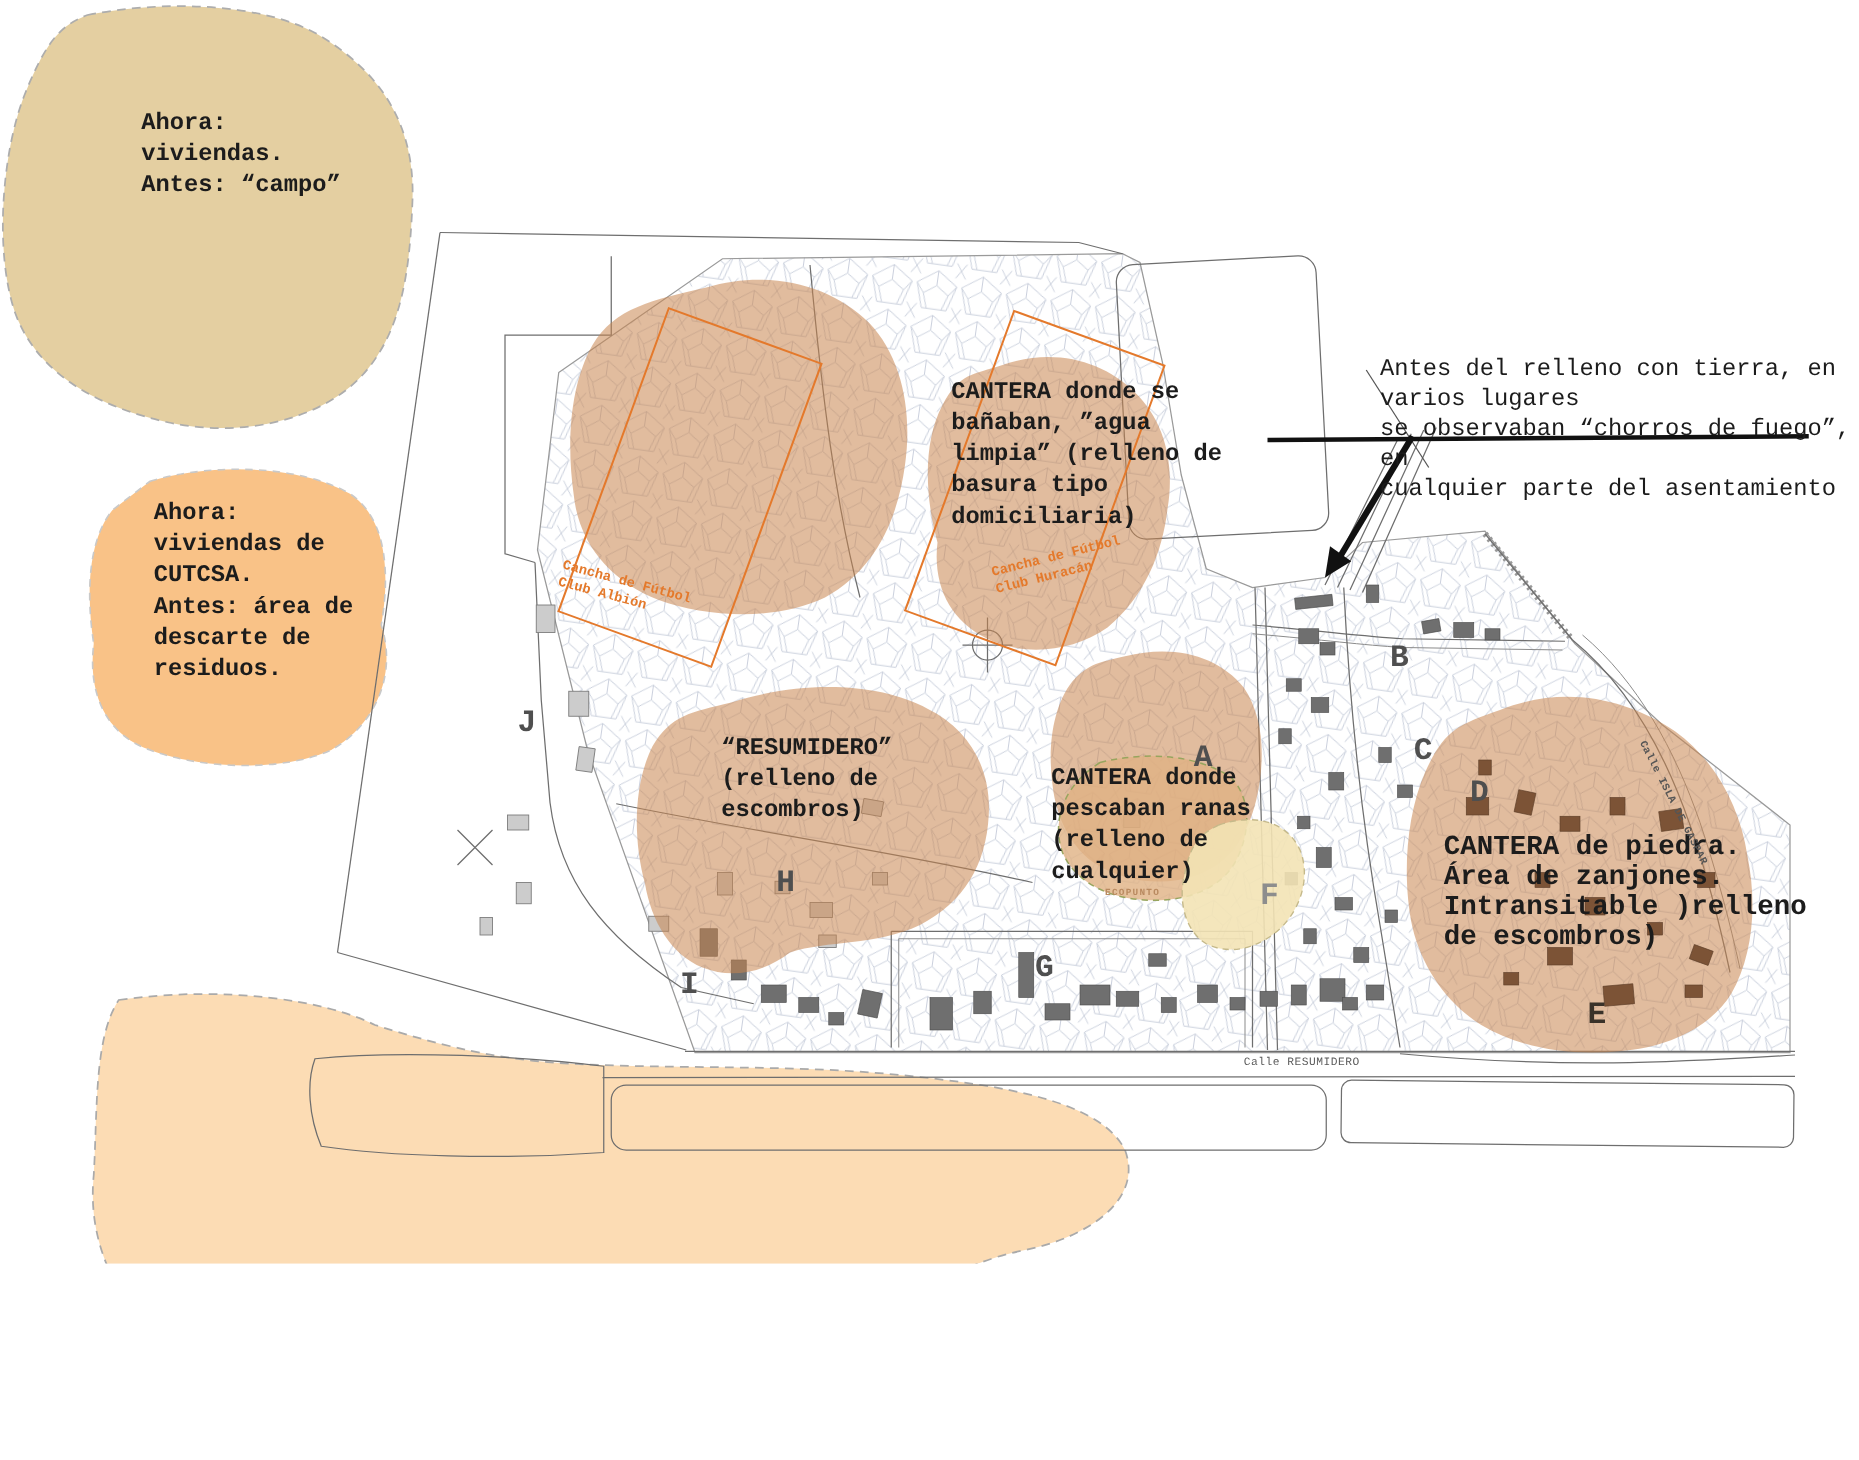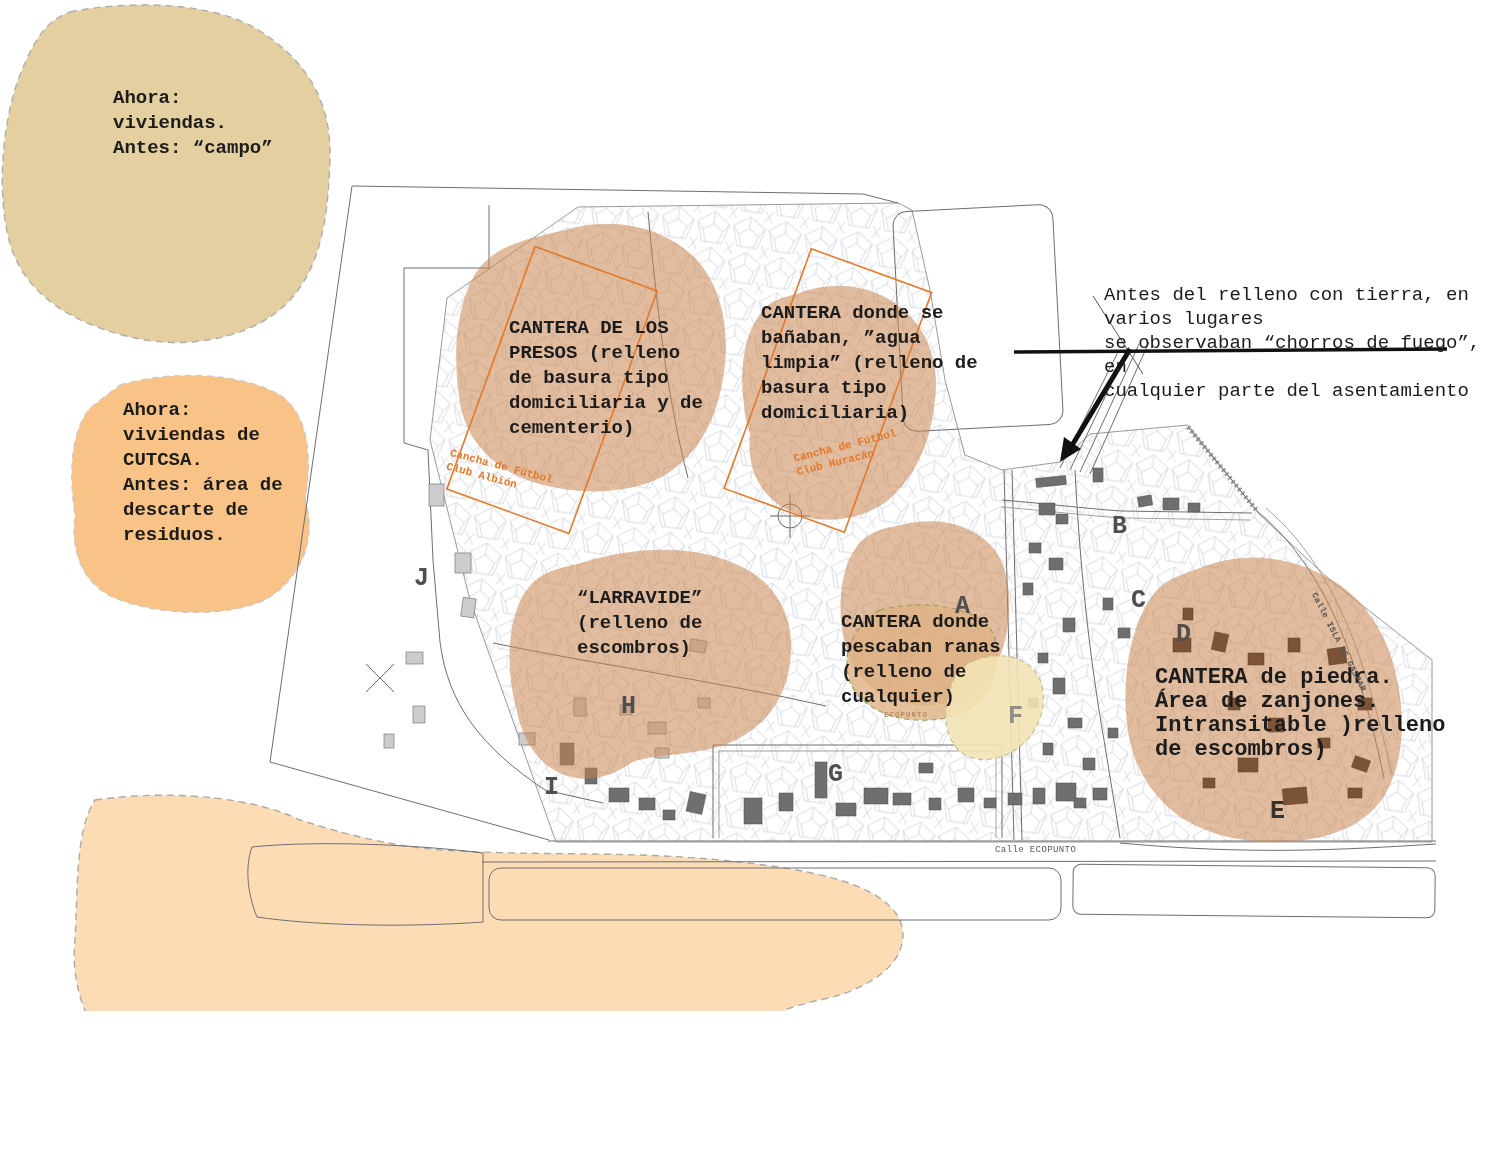--- a/index.html
+++ b/index.html
@@ -188,49 +188,44 @@
   <div class="txt note" style="left:123px;top:398px">Ahora:
 viviendas de
 CUTCSA.
 Antes: área de
 descarte de
 residuos.</div>
   <div class="txt fire" style="left:1104px;top:283px">Antes del relleno con tierra, en varios lugares
 se observaban “chorros de fuego”, en
 cualquier parte del asentamiento</div>
 
-  <div class="txt maplabel" style="left:509px;top:316px">CANTERA DE LOS
-PRESOS (relleno
-de basura tipo
-domiciliaria y de
-cementerio)</div>
   <div class="txt maplabel" style="left:761px;top:301px">CANTERA donde se
 bañaban, ”agua
 limpia” (relleno de
 basura tipo
 domiciliaria)</div>
-  <div class="txt maplabel" style="left:577px;top:586px">“LARRAVIDE”
+  <div class="txt maplabel" style="left:577px;top:586px">“RESUMIDERO”
 (relleno de
 escombros)</div>
   <div class="txt maplabel" style="left:841px;top:610px">CANTERA donde
 pescaban ranas
 (relleno de
 cualquier)</div>
   <div class="txt maplabel small" style="left:1155px;top:666px">CANTERA de piedra.
 Área de zanjones.
 Intransitable )relleno
 de escombros)</div>
 
   <div class="txt cancha" style="left:452px;top:446px;transform:rotate(15deg)">Cancha de Fútbol
 Club Albión</div>
   <div class="txt cancha" style="left:792px;top:452px;transform:rotate(-14deg)">Cancha de Fútbol
 Club Huracán</div>
 
   <div class="eco" style="left:884px;top:711px">ECOPUNTO</div>
-  <div class="txt street" style="left:995px;top:845px">Calle ECOPUNTO</div>
+  <div class="txt street" style="left:995px;top:845px">Calle RESUMIDERO</div>
   <div class="txt street gaspar" style="left:1318px;top:591px">Calle ISLA DE GASPAR</div>
 
   <div class="zletter" style="left:955px;top:592px">A</div>
   <div class="zletter" style="left:1112px;top:512px">B</div>
   <div class="zletter" style="left:1131px;top:586px">C</div>
   <div class="zletter" style="left:1176px;top:620px">D</div>
   <div class="zletter" style="left:1270px;top:797px;color:#3a3229;font-weight:700">E</div>
   <div class="zletter" style="left:1008px;top:702px;color:#8d8d8d">F</div>
   <div class="zletter" style="left:828px;top:760px">G</div>
   <div class="zletter" style="left:621px;top:692px">H</div>

